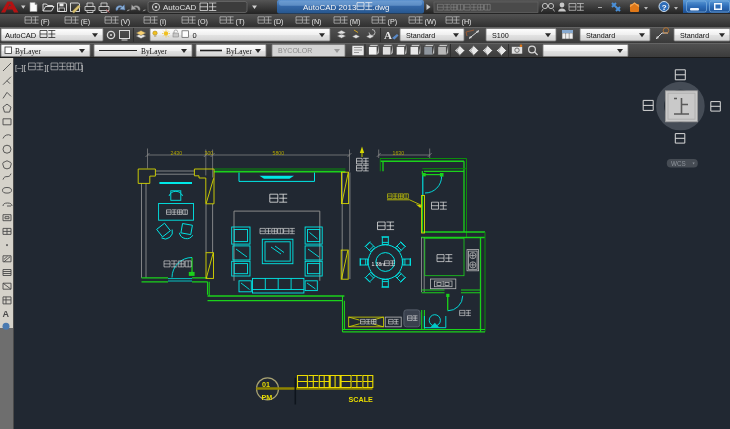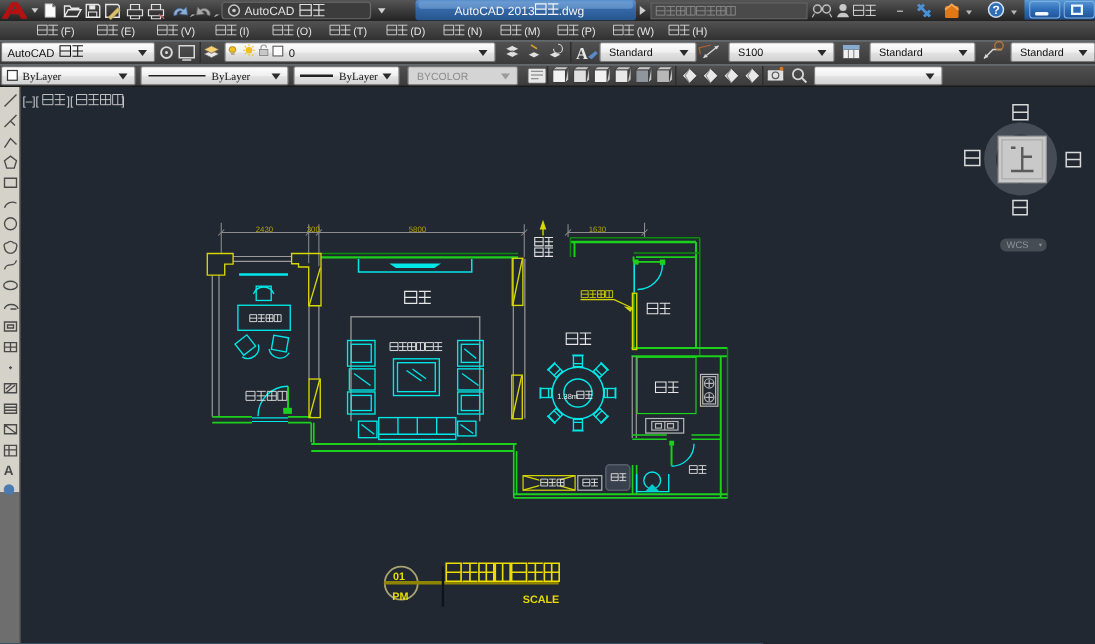--- a/index.html
+++ b/index.html
@@ -1,16 +1,16 @@
 <!DOCTYPE html>
 <html><head>
 <meta charset="utf-8">
 <style>
 html,body{margin:0;padding:0;background:#212832;}
-#app{position:relative;width:730px;height:429px;overflow:hidden;background:#7dd3fc;font-family:"Liberation Sans",sans-serif;}
+#app{position:relative;width:730px;height:429px;overflow:hidden;background:#a16207;font-family:"Liberation Sans",sans-serif;}
 </style>
 </head>
 <body>
 <div id="app">
 <svg width="730" height="58" viewBox="0 0 730 58" style="position:absolute;left:0;top:0">
 <defs>
         <linearGradient id="tb" x1="0" y1="0" x2="0" y2="1">
           <stop offset="0" stop-color="#555555"></stop>
           <stop offset="0.45" stop-color="#3e3e3e"></stop>
           <stop offset="1" stop-color="#232323"></stop>

